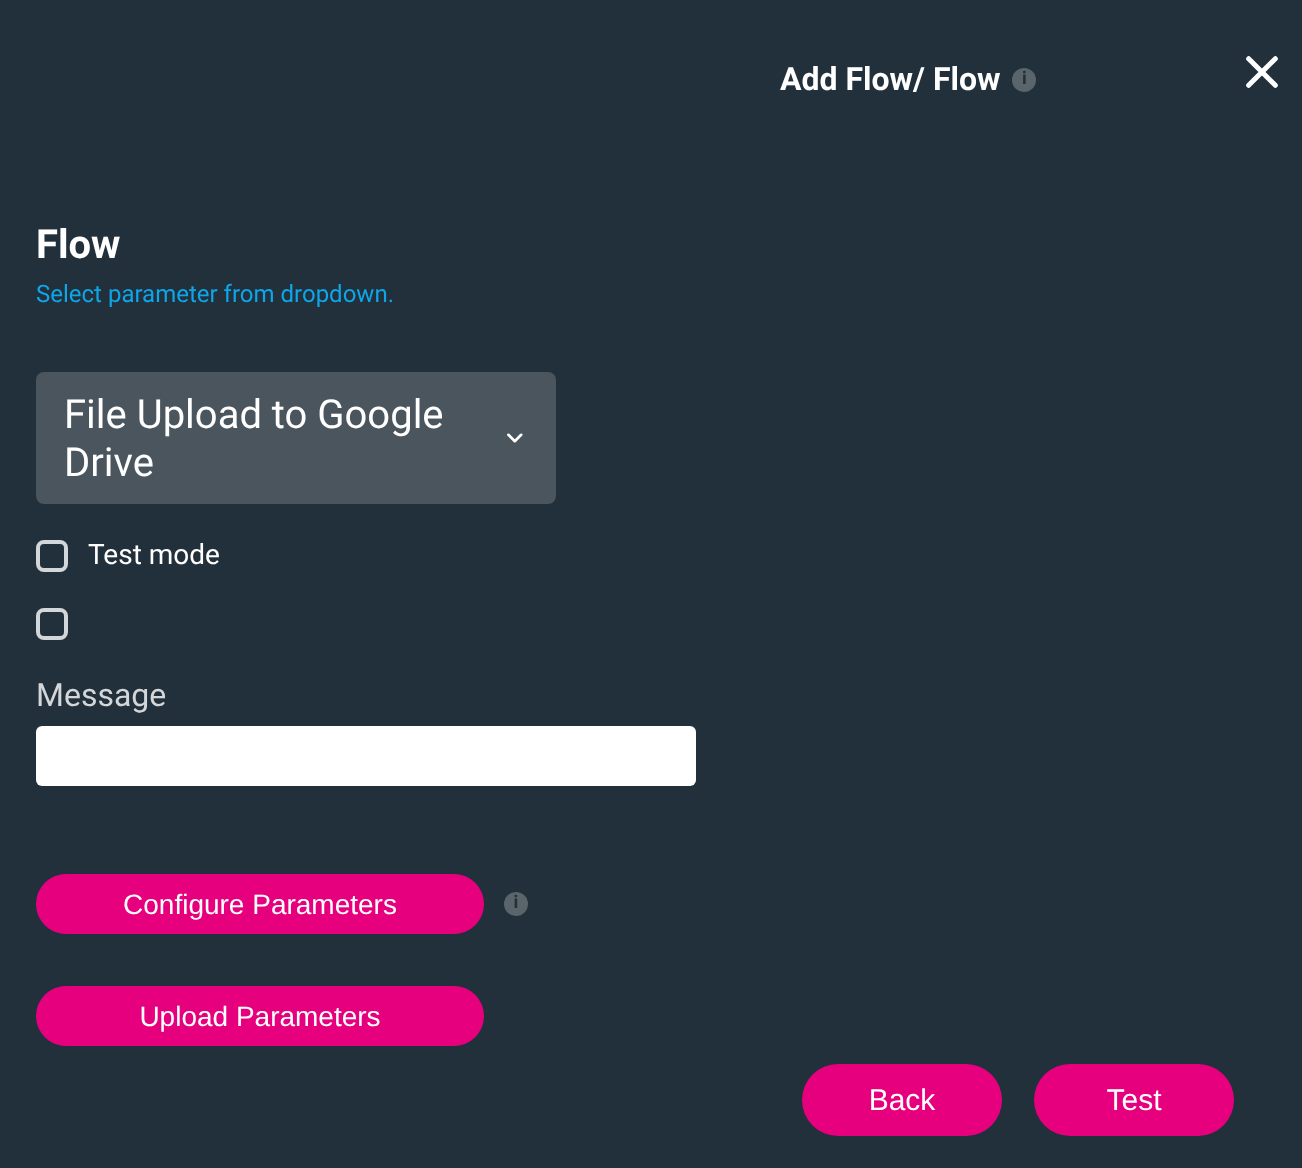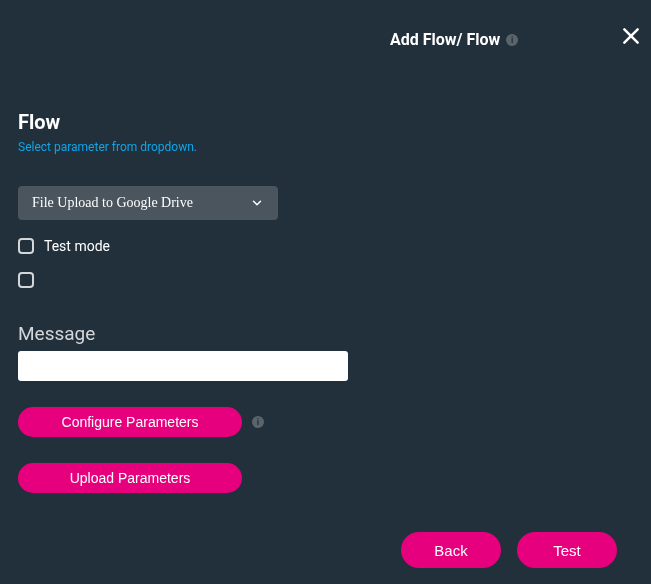--- a/index.html
+++ b/index.html
@@ -66,43 +66,42 @@
   .dropdown {
     background: #4a555d;
     border-radius: 4px;
     padding: 9px 14px;
     width: 260px;
     display: flex;
     align-items: center;
     justify-content: space-between;
     cursor: pointer;
     margin-bottom: 18px;
-    font-size: 14px;
-    font-family: Liberation Serif, serif;
+    font-size: 20px;
   }
   .dropdown svg { width: 14px; height: 14px; }
   .checkbox-row {
     display: flex;
     align-items: flex-start;
     gap: 10px;
     margin-bottom: 18px;
     font-size: 14px;
     cursor: pointer;
   }
   .checkbox-box {
     width: 16px;
     height: 16px;
     border: 2px solid #d4d7d9;
     border-radius: 4px;
     background: transparent;
   }
   .field-label {
-    font-size: 19px;
+    font-size: 16px;
     color: #d4d7d9;
-    margin-top: 34px;
+    margin-top: 18px;
     margin-bottom: 6px;
   }
   .text-input {
     width: 330px;
     height: 30px;
     background: #fff;
     border: none;
     border-radius: 3px;
     padding: 0 8px;
     font-size: 14px;
@@ -120,21 +119,21 @@
     border-radius: 999px;
     width: 224px;
     height: 30px;
     font-size: 14px;
     font-weight: 500;
     cursor: pointer;
     display: flex;
     align-items: center;
     justify-content: center;
   }
-  .config-row { margin-top: 26px; }
+  .config-row { margin-top: 44px; }
   .return-row { margin-top: 26px; }
   .footer {
     position: absolute;
     bottom: 16px;
     right: 34px;
     display: flex;
     gap: 16px;
   }
   .footer .pill-btn {
     width: 100px;

